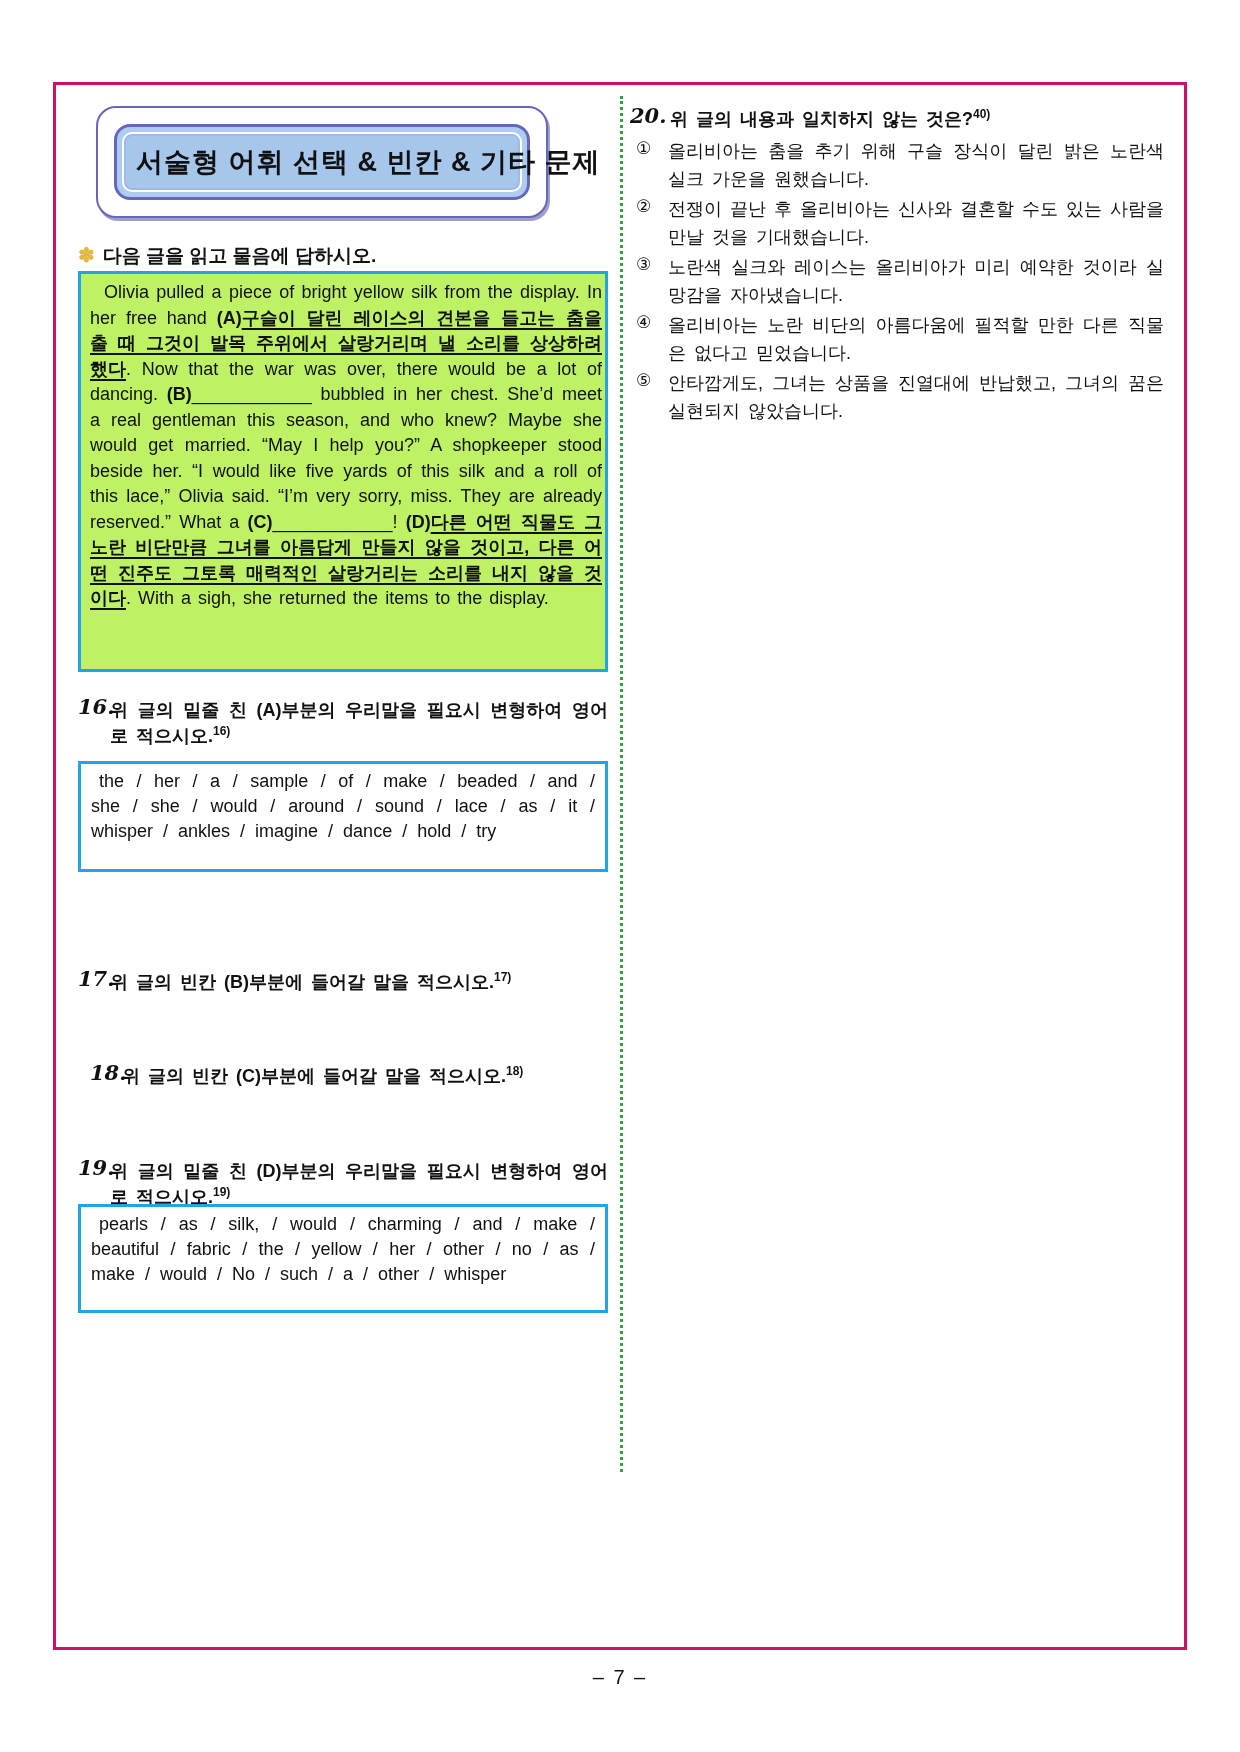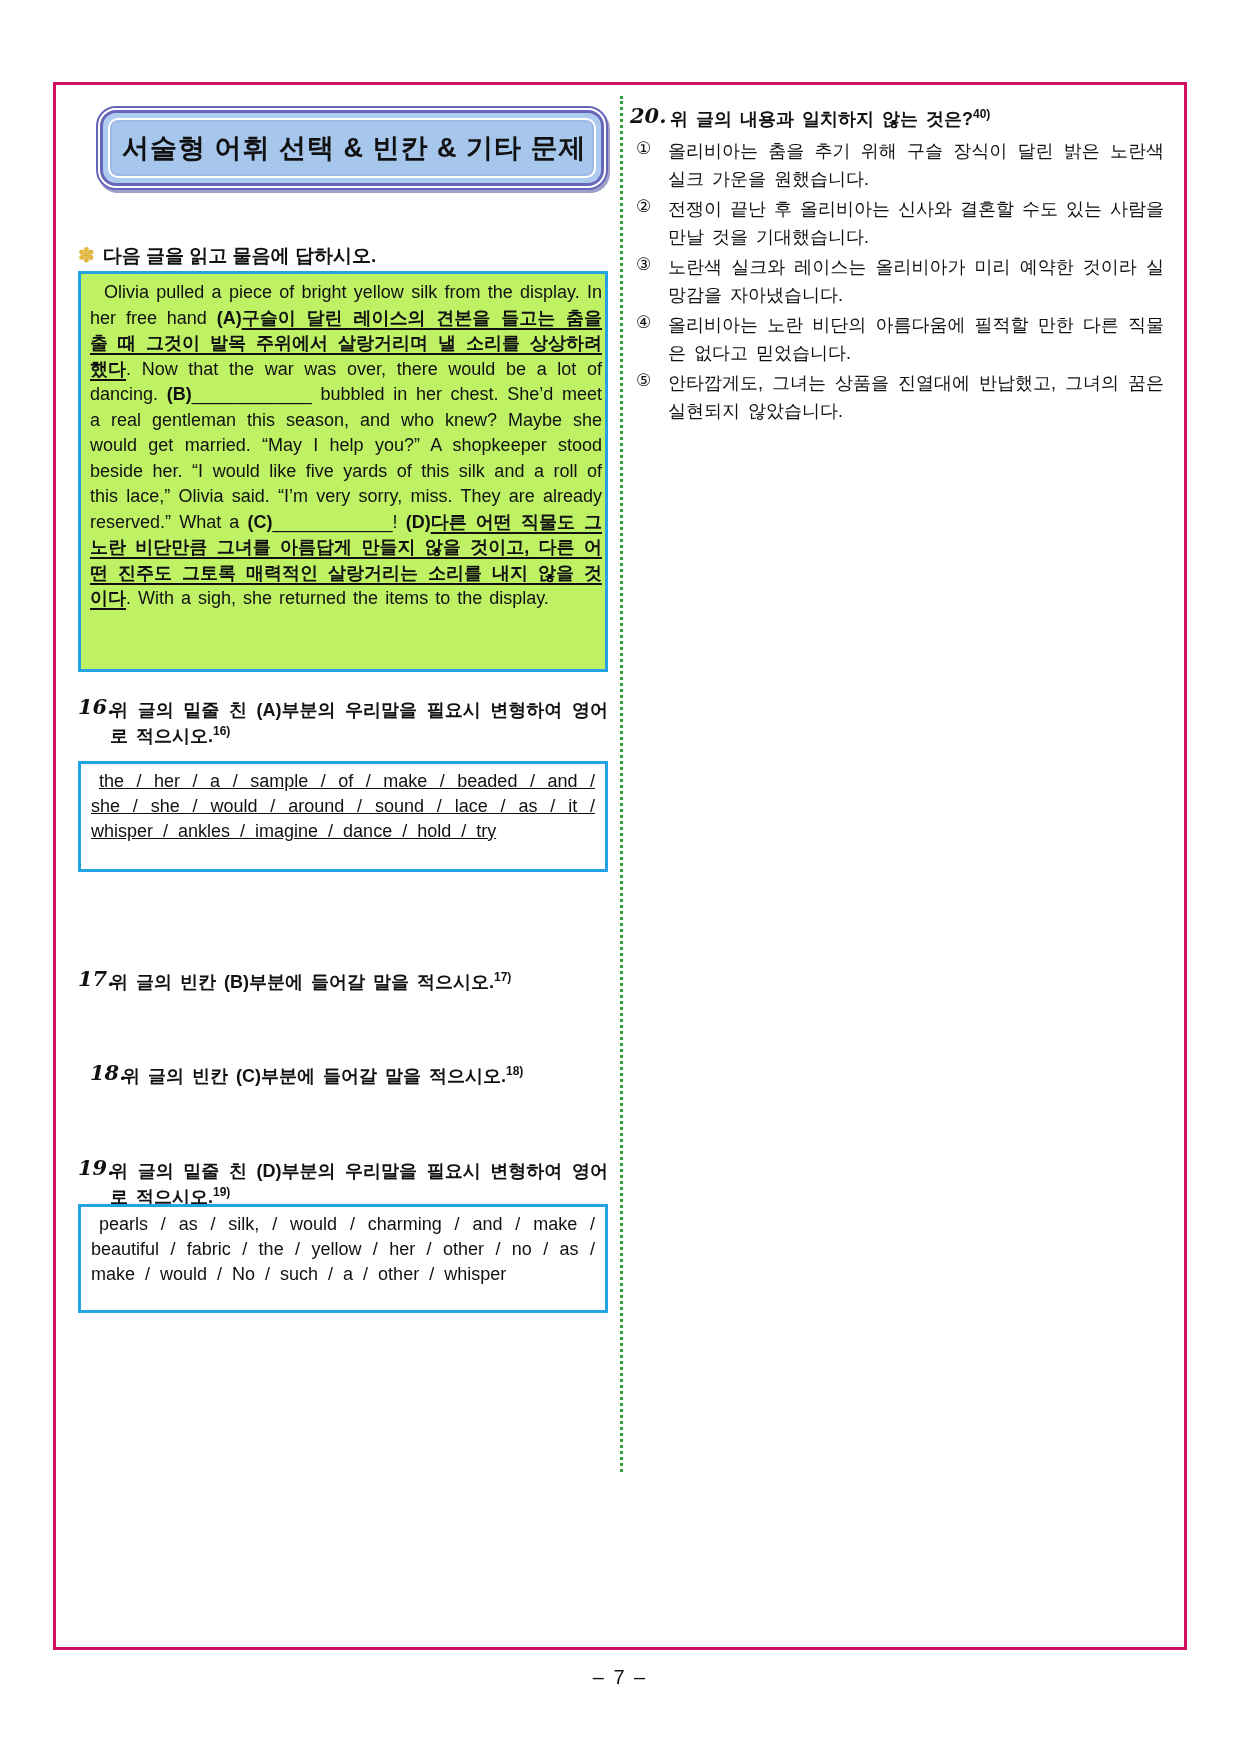--- a/index.html
+++ b/index.html
@@ -14,22 +14,22 @@
   }
   *{margin:0;padding:0;box-sizing:border-box;}
   html,body{background:#ffffff;}
   body{font-family:"Liberation Sans","DejaVu Sans",sans-serif;color:var(--ink);}
   .page{position:relative;width:1240px;height:1752px;background:#ffffff;overflow:hidden;}
 
   .frame{position:absolute;left:53px;top:82px;width:1134px;height:1568px;
          border:3px solid var(--frame-pink);background:transparent;}
 
   
-  .banner{position:absolute;left:96px;top:106px;width:512px;
-          border:2px solid var(--banner-purple);border-radius:20px;padding:2px;background:#ffffff;
+  .banner{position:absolute;left:96px;top:106px;width:452px;
+          border:2px solid var(--banner-purple);border-radius:20px;padding:16px;background:#ffffff;
           box-shadow:2px 3px 0 rgba(80,80,160,.55);}
   .banner-m{border:3px solid var(--banner-purple);border-radius:16px;padding:5px;background:var(--banner-fill-light);}
   .banner-i{border:2px solid #ffffff;box-shadow:inset 0 0 0 2px #9FB8E8;border-radius:10px;
             background:var(--banner-fill);padding:10px 12px;text-align:center;}
   .banner-title{font-size:27px;font-weight:bold;letter-spacing:1px;white-space:nowrap;}
 
   
   .instruction{position:absolute;left:78px;top:243px;width:530px;font-size:19px;font-weight:bold;}
   .flower{color:var(--flower-gold);font-size:20px;margin-right:8px;text-shadow:0 0 1px #b98e16;}
 
@@ -95,21 +95,21 @@
 
   <div class="passage-box">
     <p class="passage-text"><span class="seg-en">Olivia pulled a piece of bright yellow silk from the display. In her free hand </span><span class="seg-label">(A)</span><span class="seg-ko-underline">구슬이 달린 레이스의 견본을 들고는 춤을 출 때 그것이 발목 주위에서 살랑거리며 낼 소리를 상상하려 했다</span><span class="seg-en">. Now that the war was over, there would be a lot of dancing. </span><span class="seg-label">(B)</span><span class="seg-blank">____________</span><span class="seg-en"> bubbled in her chest. She’d meet a real gentleman this season, and who knew? Maybe she would get married. “May I help you?” A shopkeeper stood beside her. “I would like five yards of this silk and a roll of this lace,” Olivia said. “I’m very sorry, miss. They are already reserved.” What a </span><span class="seg-label">(C)</span><span class="seg-blank">____________</span><span class="seg-en">! </span><span class="seg-label">(D)</span><span class="seg-ko-underline">다른 어떤 직물도 그 노란 비단만큼 그녀를 아름답게 만들지 않을 것이고, 다른 어떤 진주도 그토록 매력적인 살랑거리는 소리를 내지 않을 것이다</span><span class="seg-en">. With a sigh, she returned the items to the display.</span></p>
   </div>
 
   <div class="q" style="left:78px;top:697px;">
     <span class="q-num">16.</span>
     <div class="q-text"><span>위 글의 밑줄 친 (A)부분의 우리말을 필요시 변형하여 영어로 적으시오.</span><sup class="fn">16)</sup></div>
   </div>
 
-  <div class="bank" style="top:761px;min-height:111px;text-decoration:underline;">
+  <div class="bank" style="top:761px;min-height:111px;">
     <p class="bank-text">the / her / a / sample / of / make / beaded / and / she / she / would / around / sound / lace / as / it / whisper / ankles / imagine / dance / hold / try</p>
   </div>
 
   <div class="q" style="left:78px;top:969px;">
     <span class="q-num">17.</span>
     <div class="q-text"><span>위 글의 빈칸 (B)부분에 들어갈 말을 적으시오.</span><sup class="fn">17)</sup></div>
   </div>
 
   <div class="q" style="left:78px;top:1063px;margin-left:12px;">
     <span class="q-num">18.</span>

